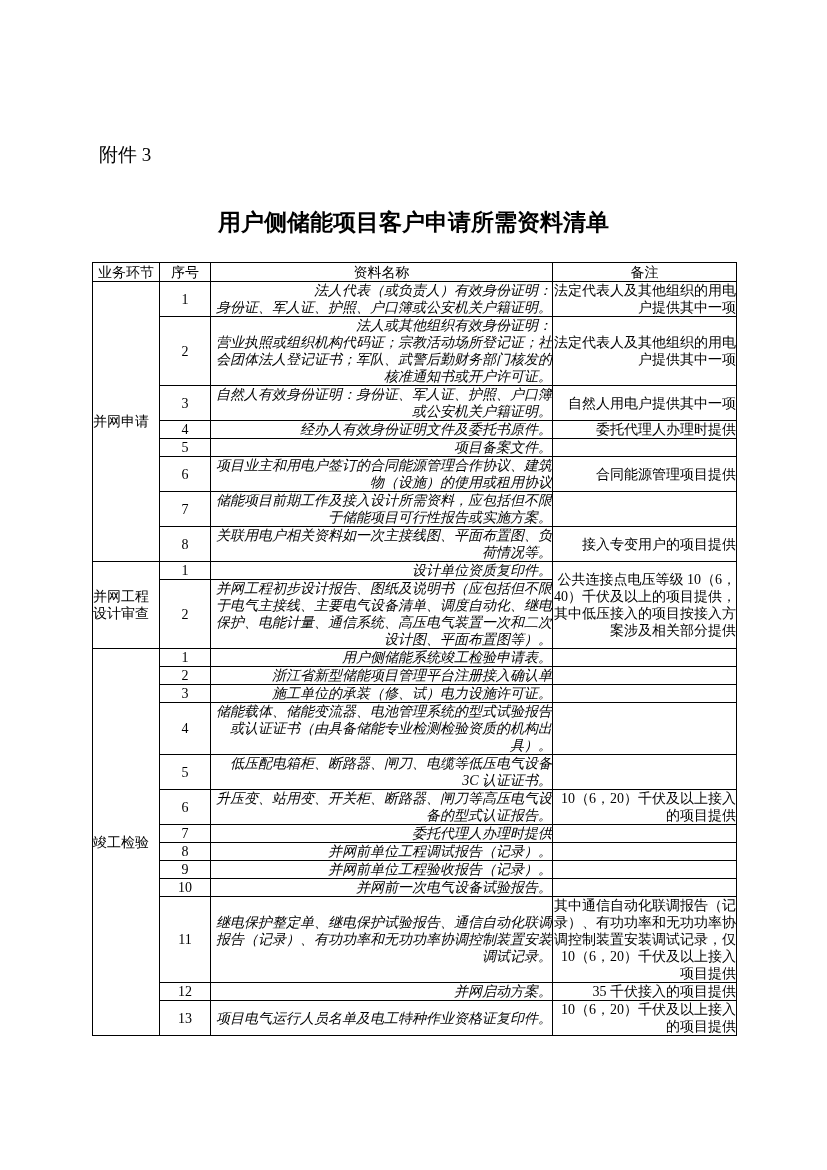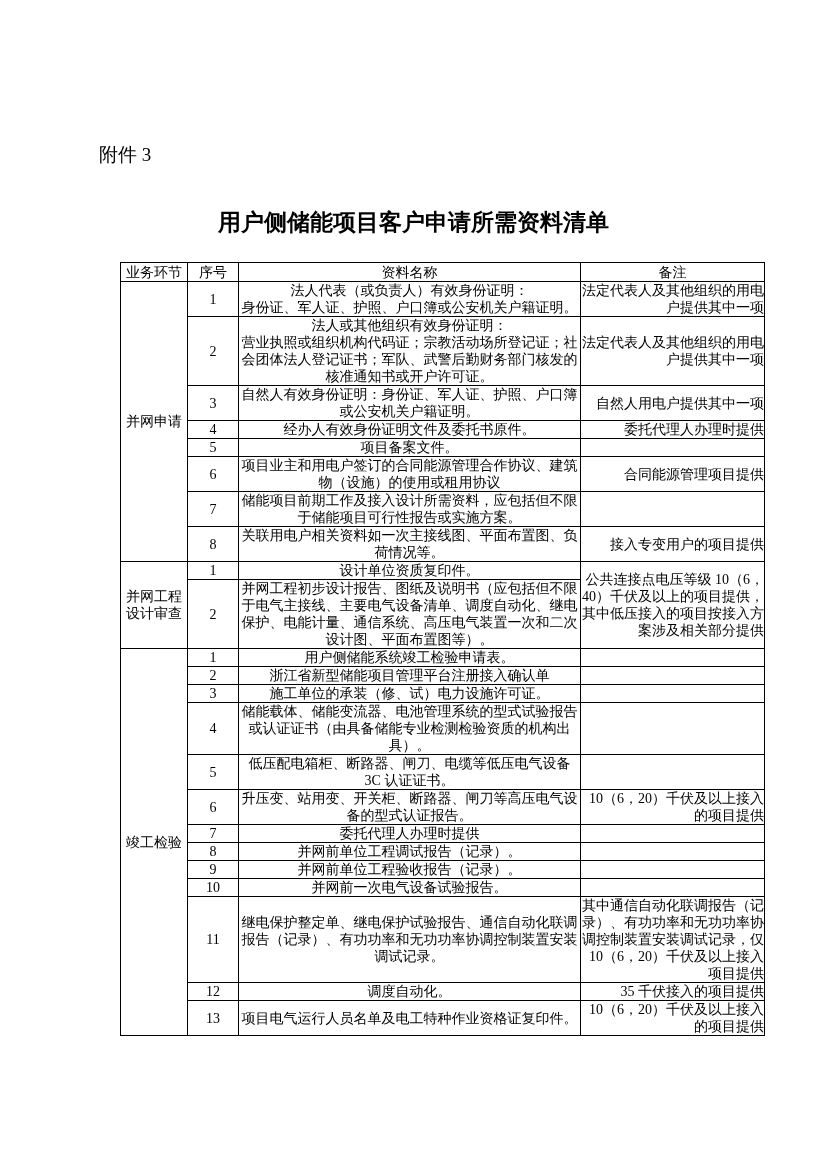--- a/index.html
+++ b/index.html
@@ -37,49 +37,48 @@
   }
   table.materials {
     position: absolute;
     left: 92px;
     top: 262px;
     width: 644px;
     border-collapse: collapse;
     table-layout: fixed;
     font-size: 14px;
     line-height: 17px;
-    margin-left: 28px;
   }
   col.col-stage { width: 67px; }
   col.col-no    { width: 51px; }
   col.col-name  { width: 342px; }
   col.col-note  { width: 184px; }
   table.materials th,
   table.materials td {
     border: 1px solid #000000;
     vertical-align: middle;
     padding: 0;
     font-weight: normal;
     overflow: hidden;
   }
   table.materials th {
     height: 18px;
     text-align: center;
   }
   td.c-stage {
-    text-align: center;
     padding: 0 3px;
   }
   td.c-no {
     text-align: center;
   }
   td.c-name {
-    text-align: center;
+    text-align: right;
     padding: 0 20px 0 5px;
     white-space: pre-line;
+    font-style: italic;
   }
   td.c-note {
     text-align: right;
     padding: 0 12px 0 4px;
     white-space: pre-line;
   }
 </style>
 </head>
 <body>
 
@@ -209,21 +208,21 @@
           <td class="c-name">并网前一次电气设备试验报告。</td>
           <td class="c-note"></td>
         </tr>
         <tr>
           <td class="c-no">11</td>
           <td class="c-name">继电保护整定单、继电保护试验报告、通信自动化联调报告（记录）、有功功率和无功功率协调控制装置安装调试记录。</td>
           <td class="c-note">其中通信自动化联调报告（记录）、有功功率和无功功率协调控制装置安装调试记录，仅 10（6，20）千伏及以上接入项目提供</td>
         </tr>
         <tr>
           <td class="c-no">12</td>
-          <td class="c-name">调度自动化。</td>
+          <td class="c-name">并网启动方案。</td>
           <td class="c-note">35 千伏接入的项目提供</td>
         </tr>
         <tr>
           <td class="c-no">13</td>
           <td class="c-name">项目电气运行人员名单及电工特种作业资格证复印件。</td>
           <td class="c-note">10（6，20）千伏及以上接入的项目提供</td>
         </tr>
       </tbody>
   </table>
 

